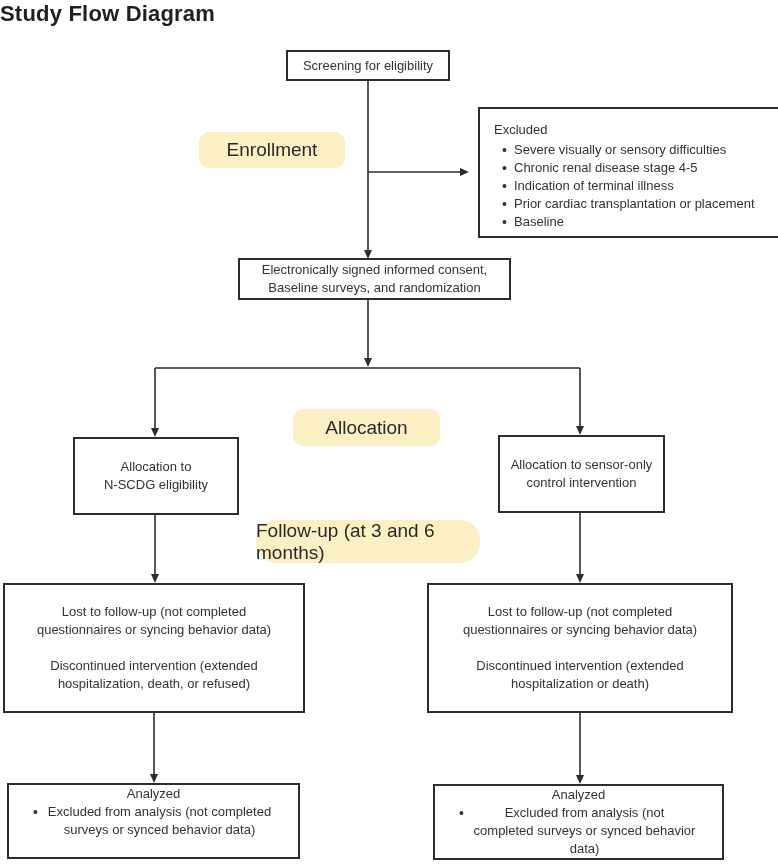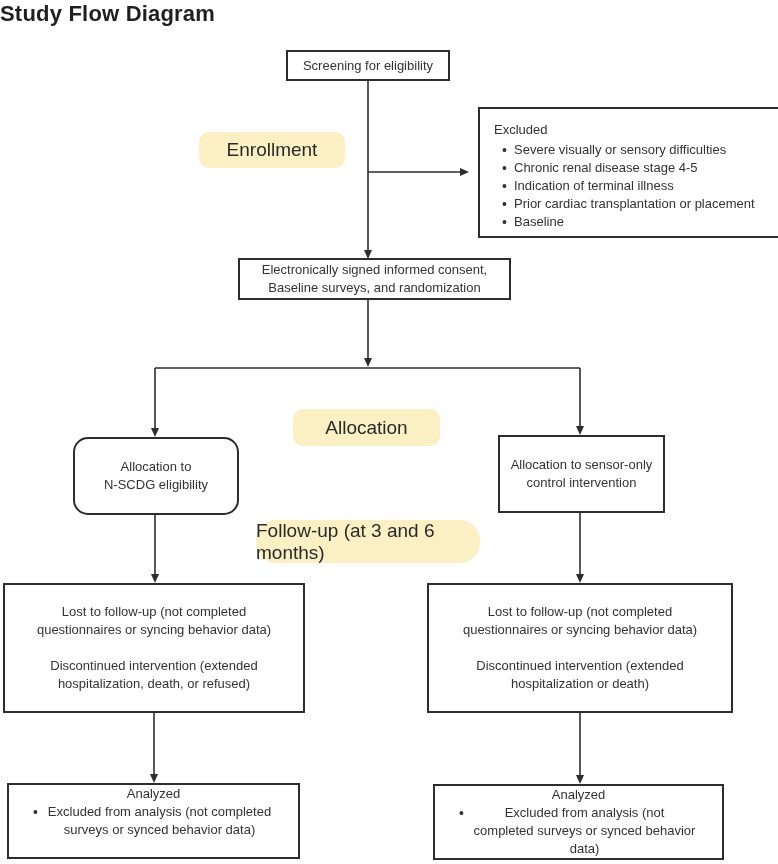--- a/index.html
+++ b/index.html
@@ -135,21 +135,21 @@
 
   <div class="box center" style="left:230px; top:258px; width:273px; height:42px;margin-left:8px;">
     <span>Electronically signed informed consent,</span>
     <span>Baseline surveys, and randomization</span>
   </div>
 
   <div class="phase-label" style="left:293px; top:409px; width:147px; height:37px;">
     <span>Allocation</span>
   </div>
 
-  <div class="box center" style="left:73px; top:437px; width:166px; height:78px;border-radius:15px;">
+  <div class="box center" style="left:73px; top:437px; width:166px; height:78px;">
     <span>Allocation to</span>
     <span>N-SCDG eligibility</span>
   </div>
 
   <div class="box center" style="left:498px; top:435px; width:167px; height:78px;">
     <span>Allocation to sensor-only</span>
     <span>control intervention</span>
   </div>
 
   <div class="phase-label" style="left:256px; top:520px; width:224px; height:43px; border-radius:20px;">

